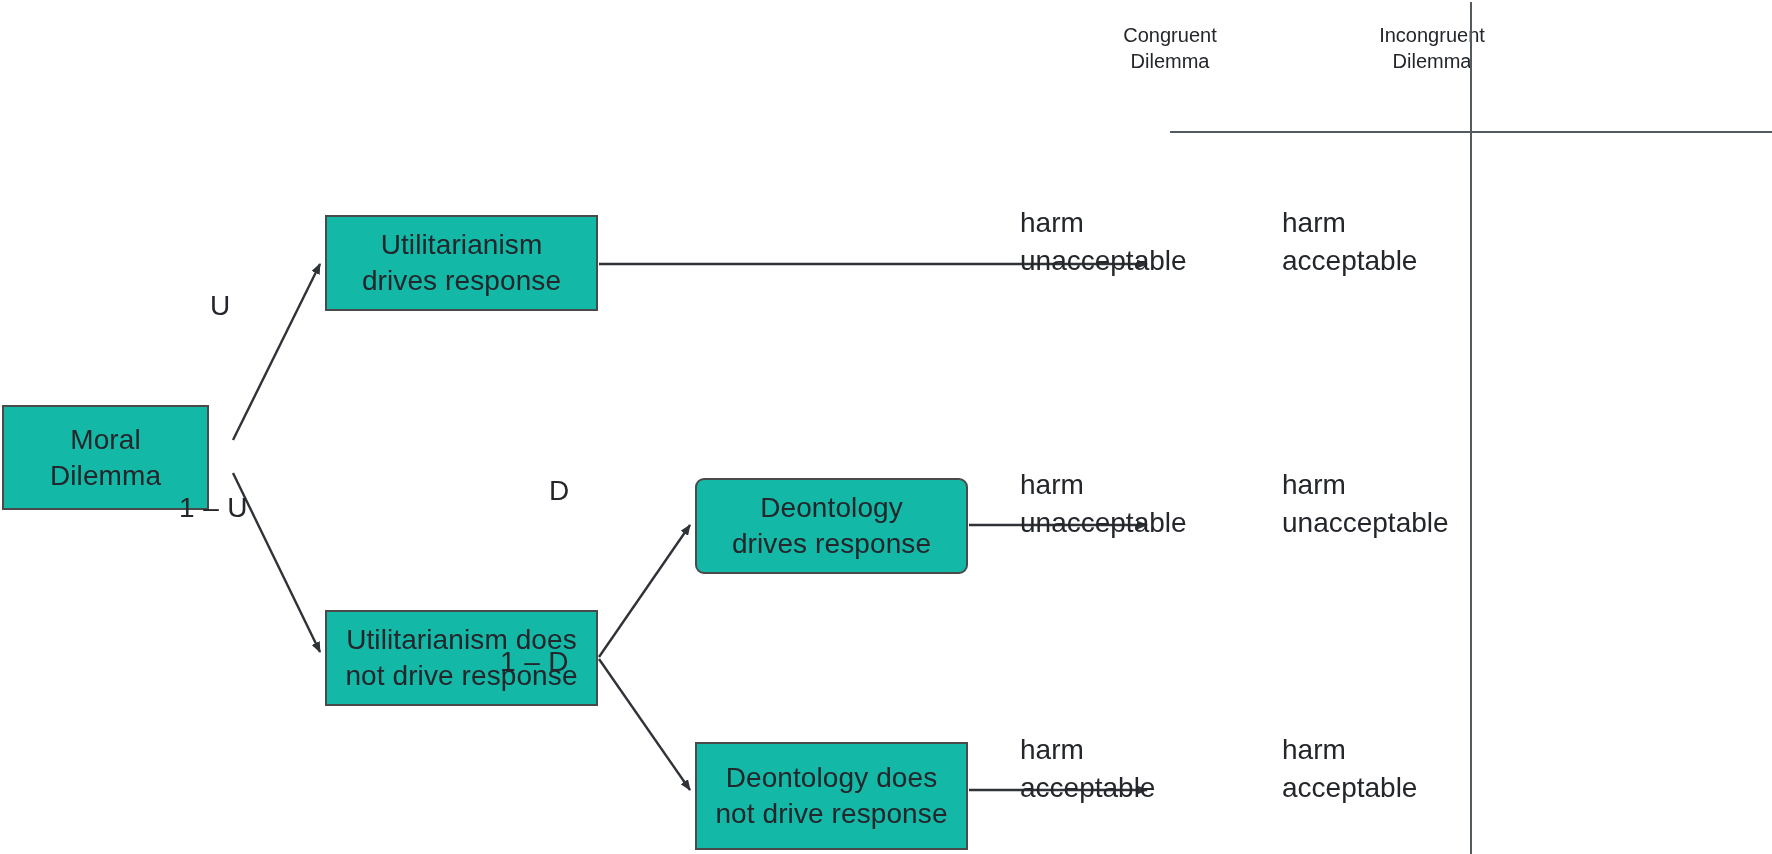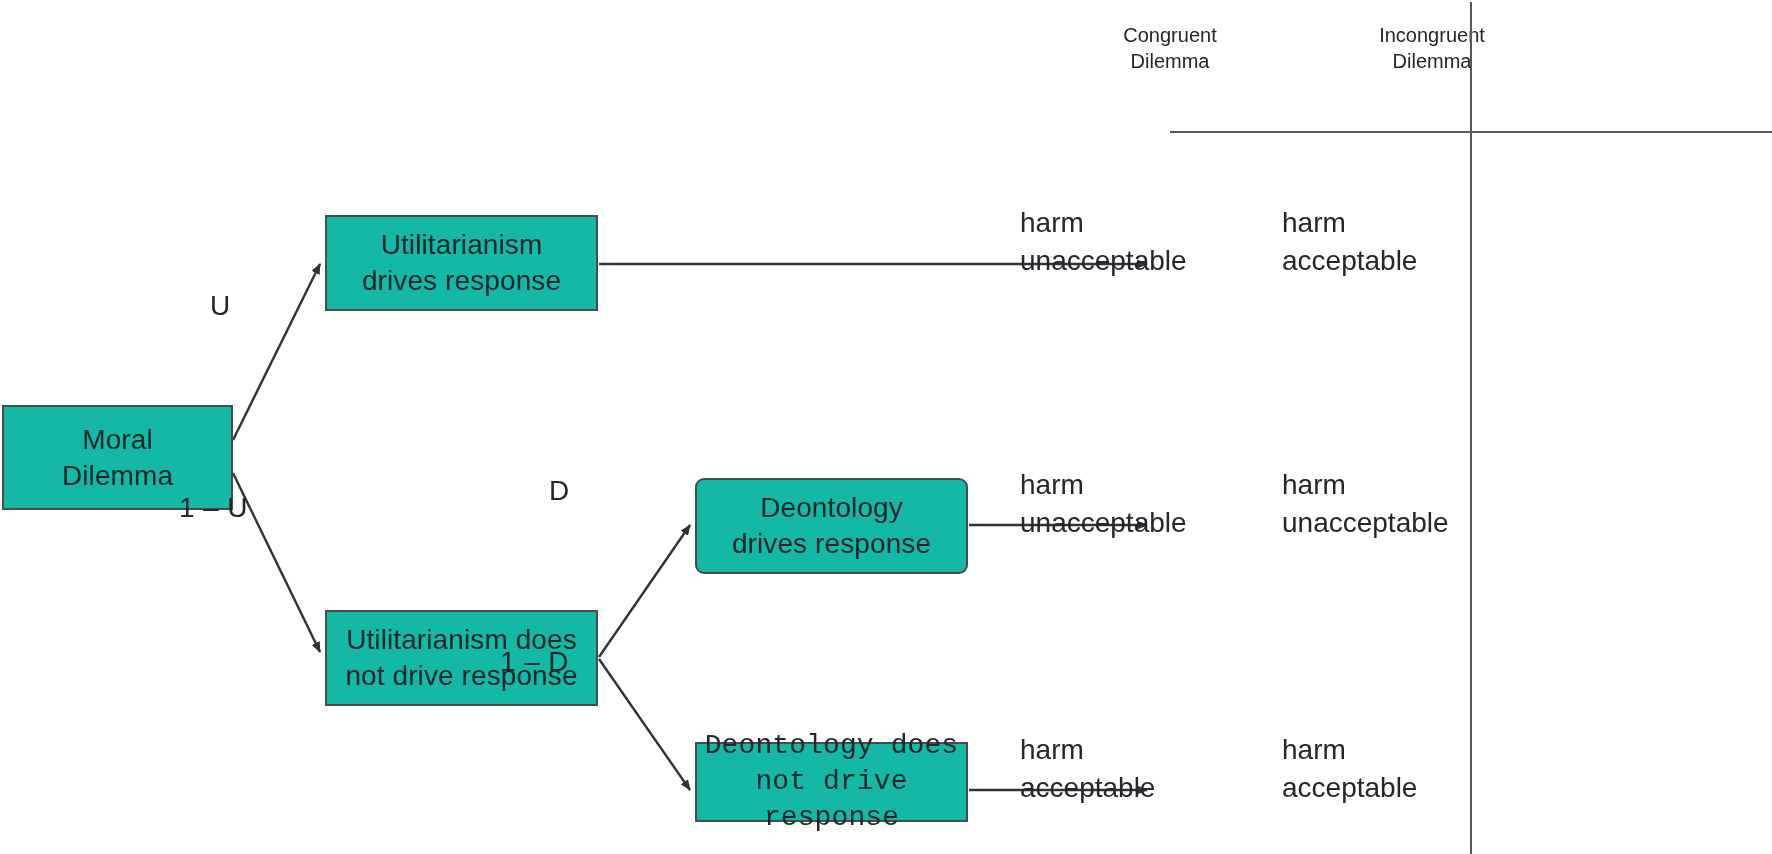--- a/index.html
+++ b/index.html
@@ -91,33 +91,33 @@
 
     <line x1="599" y1="659" x2="690" y2="790" stroke="#2f3337" stroke-width="2.4" marker-end="url(#arrowhead)"></line>
 
     <line x1="599" y1="264" x2="1147" y2="264" stroke="#2f3337" stroke-width="2.4" marker-end="url(#arrowhead)"></line>
 
     <line x1="969" y1="525" x2="1147" y2="525" stroke="#2f3337" stroke-width="2.4" marker-end="url(#arrowhead)"></line>
 
     <line x1="969" y1="790" x2="1147" y2="790" stroke="#2f3337" stroke-width="2.4" marker-end="url(#arrowhead)"></line>
   </svg>
 
-  <div class="node-box" style="left:2px; top:405px; width:231px; height:105px;">Moral
+  <div class="node-box" style="left:2px; top:405px; width:207px; height:105px;">Moral
 Dilemma</div>
 
   <div class="node-box" style="left:325px; top:215px; width:273px; height:96px;">Utilitarianism
 drives response</div>
 
   <div class="node-box" style="left:325px; top:610px; width:273px; height:96px;">Utilitarianism does
 not drive response</div>
 
   <div class="node-box" style="left:695px; top:478px; width:273px; height:96px;border-radius:9px;">Deontology
 drives response</div>
 
-  <div class="node-box" style="left:695px; top:742px; width:273px; height:80px;font-family:Liberation Mono, monospace;">Deontology does
+  <div class="node-box" style="left:695px; top:742px; width:273px; height:108px;">Deontology does
 not drive response</div>
 
   <div class="edge-label" style="left:210px; top:290px;">U</div>
 
   <div class="edge-label" style="left:179px; top:492px;">1 – U</div>
 
   <div class="edge-label" style="left:549px; top:475px;">D</div>
 
   <div class="edge-label" style="left:500px; top:646px;">1 – D</div>
 

